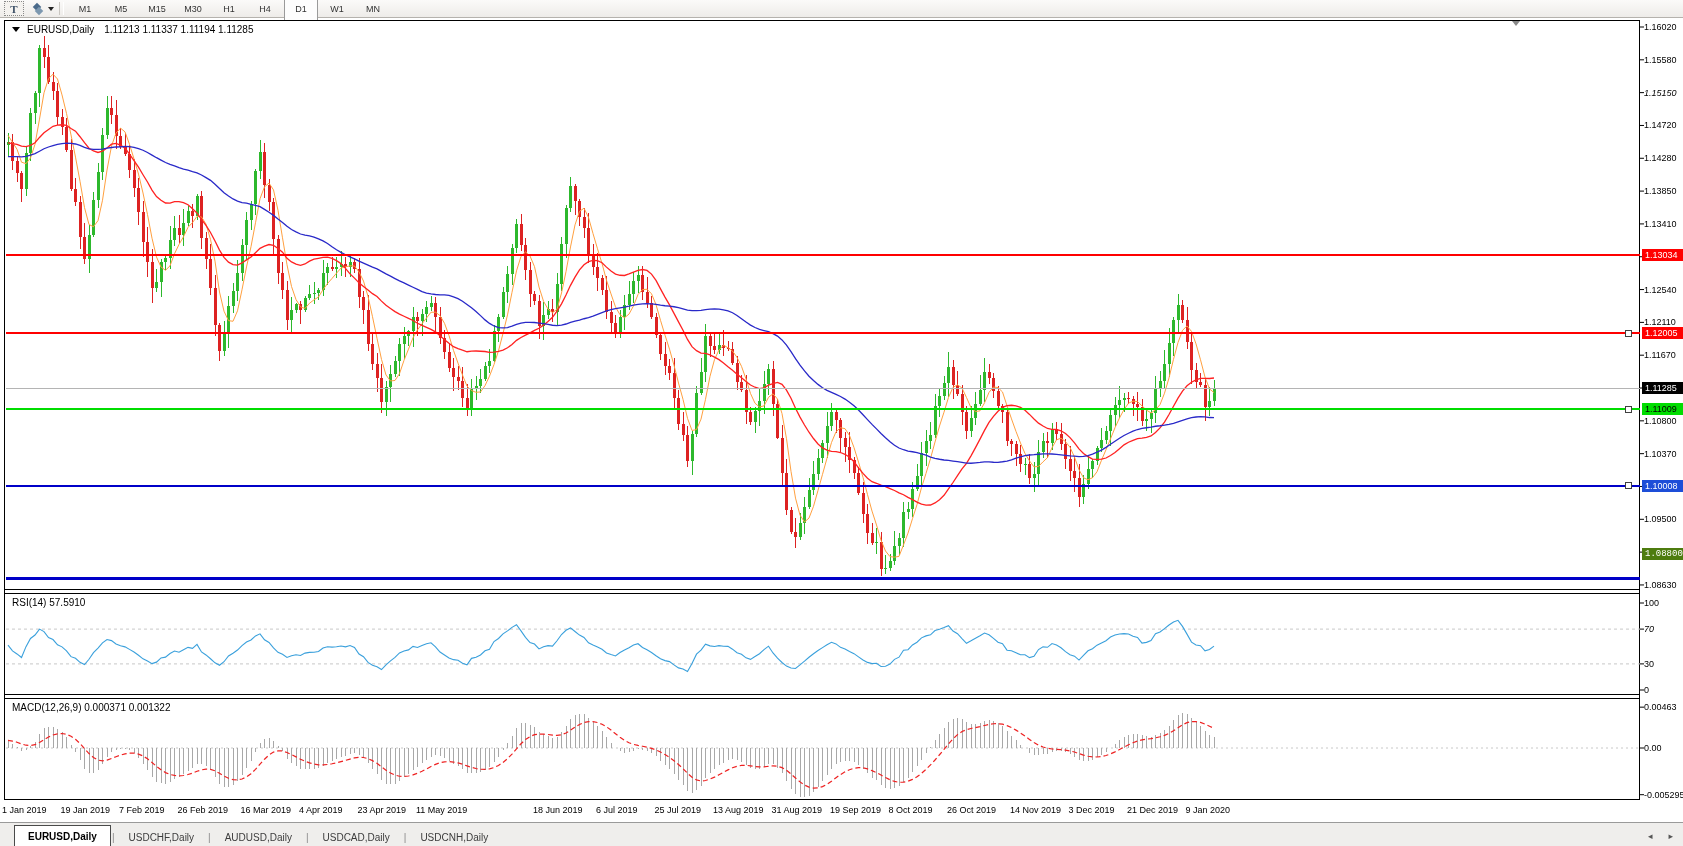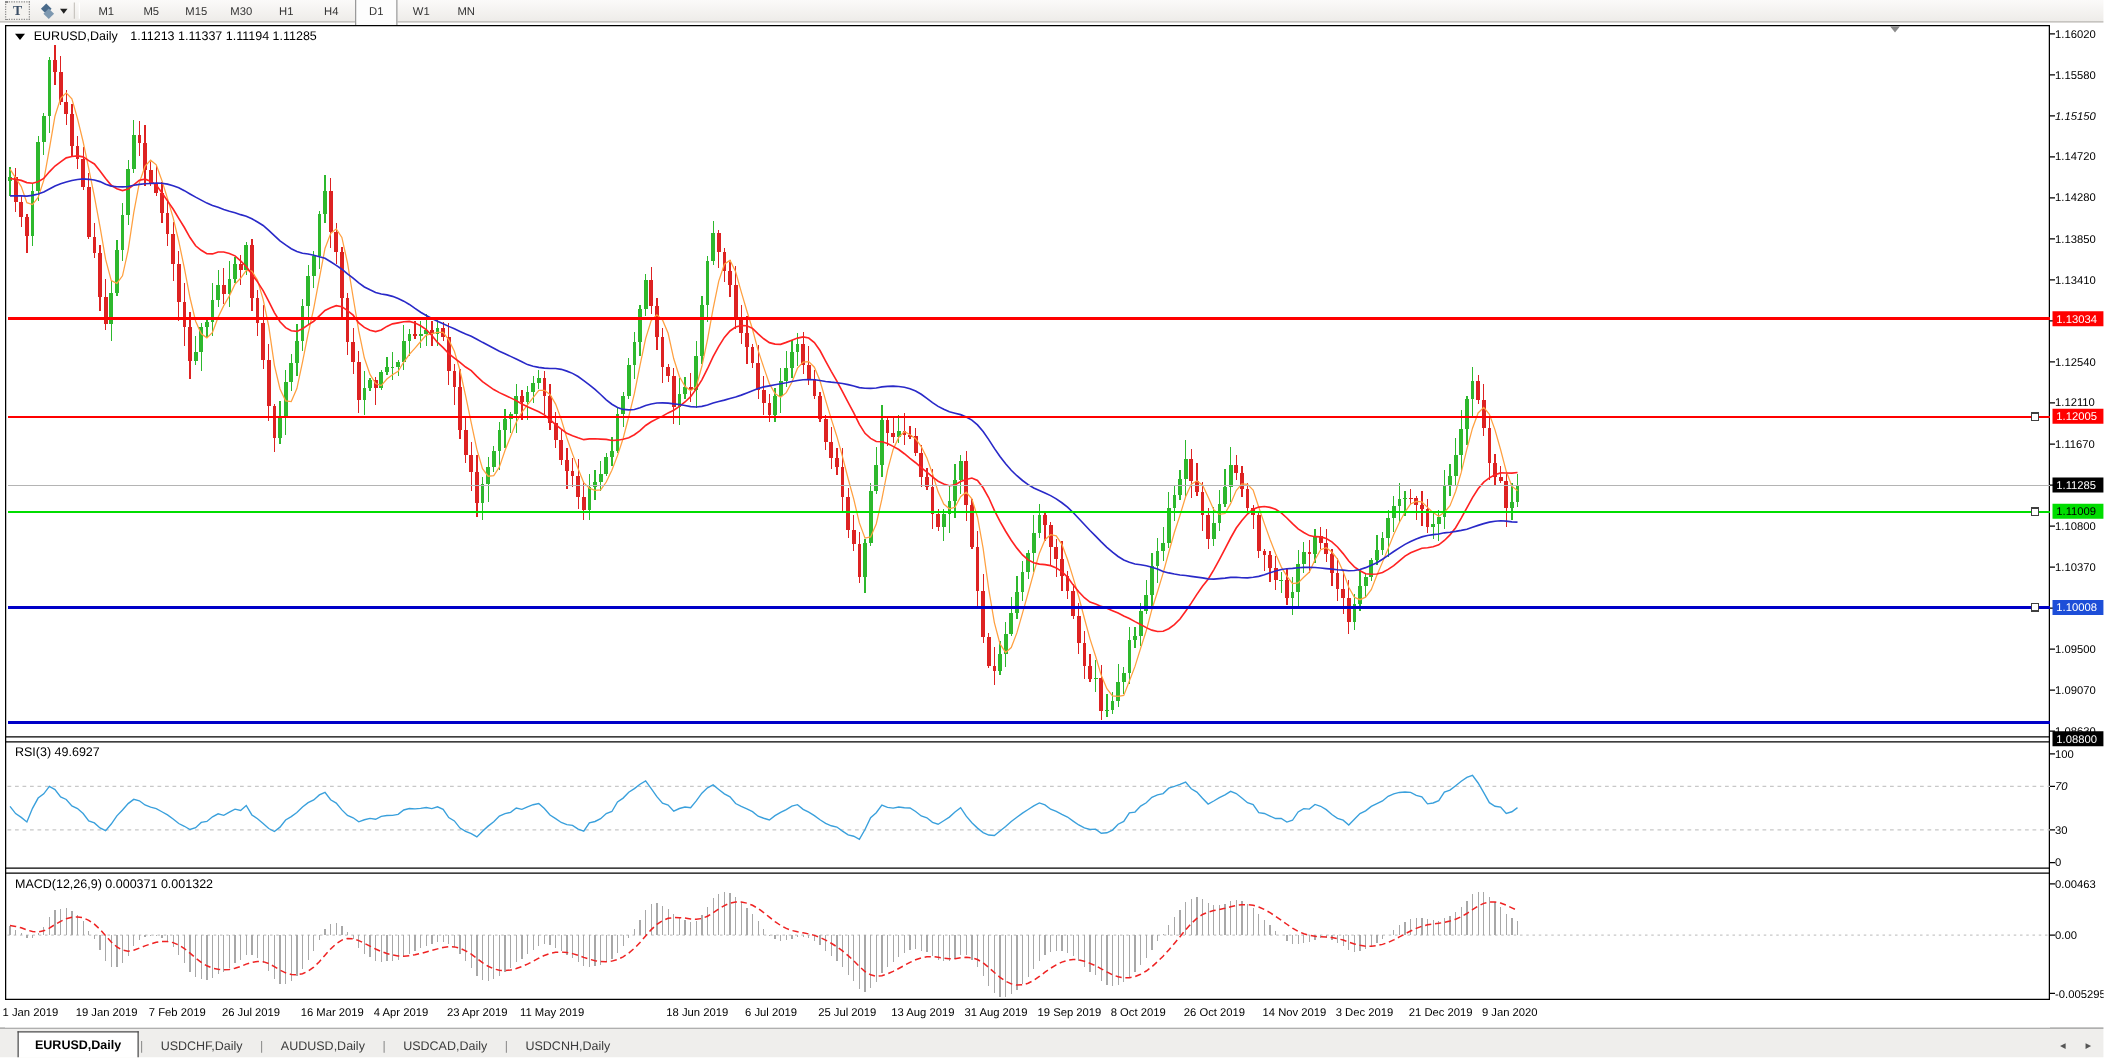--- a/index.html
+++ b/index.html
@@ -83,21 +83,21 @@
   </div>
 
   <div id="chart-frame"></div>
 
   <div id="chart-title">
     <span id="title-dd"></span>
     <span>EURUSD,Daily</span>
     <span class="q">1.11213 1.11337 1.11194 1.11285</span>
   </div>
 
-  <div style="position:absolute;left:12px;top:597px;font-size:10px;z-index:6;">RSI(3) 49.6927</div>
+  <div style="position:absolute;left:12px;top:597px;font-size:10px;z-index:6;">RSI(14) 57.5910</div>
   <div style="position:absolute;left:12px;top:702px;font-size:10px;z-index:6;">MACD(12,26,9) 0.000371 0.001322</div>
 
   <div class="panel-sep" style="top:589px;"></div>
   <div class="panel-sep" style="top:593px;"></div>
   <div class="panel-sep" style="top:694px;"></div>
   <div class="panel-sep" style="top:698px;"></div>
 
   <div id="shift-marker"></div>
 
   <svg id="gfx" width="1683" height="846">
@@ -1001,21 +1001,21 @@
     </div>
   <div id="macd-axis" style="top:698px;height:102px;">
       <span class="ytick" style="top: 4.1634px;">0.00463</span>
       <span class="ytick" style="top: 45px;">0.00</span>
       <span class="ytick" style="top: 91.7019px;">-0.005295</span>
     </div>
   <div id="date-axis">
       <span class="dlabel" style="left: -2px;">1 Jan 2019</span>
       <span class="dlabel" style="left: 56.5px;">19 Jan 2019</span>
       <span class="dlabel" style="left: 115px;">7 Feb 2019</span>
-      <span class="dlabel" style="left: 173.5px;">26 Jul 2019</span>
+      <span class="dlabel" style="left: 173.5px;">26 Feb 2019</span>
       <span class="dlabel" style="left: 236.5px;">16 Mar 2019</span>
       <span class="dlabel" style="left: 295px;">4 Apr 2019</span>
       <span class="dlabel" style="left: 353.5px;">23 Apr 2019</span>
       <span class="dlabel" style="left: 412px;">11 May 2019</span>
       <span class="dlabel" style="left: 470.5px; margin-top: 41px;">30 May 2019</span>
       <span class="dlabel" style="left: 529px;">18 Jun 2019</span>
       <span class="dlabel" style="left: 592px;">6 Jul 2019</span>
       <span class="dlabel" style="left: 650.5px;">25 Jul 2019</span>
       <span class="dlabel" style="left: 709px;">13 Aug 2019</span>
       <span class="dlabel" style="left: 767.5px;">31 Aug 2019</span>
@@ -1026,21 +1026,21 @@
       <span class="dlabel" style="left: 1064.5px;">3 Dec 2019</span>
       <span class="dlabel" style="left: 1123px;">21 Dec 2019</span>
       <span class="dlabel" style="left: 1181.5px;">9 Jan 2020</span>
     </div>
   <div id="level-boxes">
       <div class="price-box" style="top: 248.908px; background: rgb(255, 0, 0); color: rgb(255, 255, 255);">1.13034</div>
       <div class="price-box" style="top: 327.447px; background: rgb(255, 0, 0); color: rgb(255, 255, 255);">1.12005</div>
       <div class="price-box" style="top: 382.402px; background: rgb(0, 0, 0); color: rgb(255, 255, 255);">1.11285</div>
       <div class="price-box" style="top: 403.467px; background: rgb(0, 221, 0); color: rgb(0, 0, 0);">1.11009</div>
       <div class="price-box" style="top: 479.869px; background: #1d4ed8; color: rgb(255, 255, 255);">1.10008</div>
-      <div class="price-box" style="top: 585px; background: #000000; color: rgb(255, 255, 255);">1.08800</div>
+      <div class="price-box" style="top: 548px; background: #4d7c0f; color: rgb(255, 255, 255); font-family: Liberation Mono, monospace;">1.08800</div>
     </div>
 
   <div id="tabbar">
     <div id="tabs" style="display:flex;align-items:flex-end;height:24px;">
         <div class="tab active">EURUSD,Daily</div>
         <span class="tab-sep">|</span>
         <div class="tab">USDCHF,Daily</div>
         <span class="tab-sep">|</span>
         <div class="tab">AUDUSD,Daily</div>
         <span class="tab-sep">|</span>

